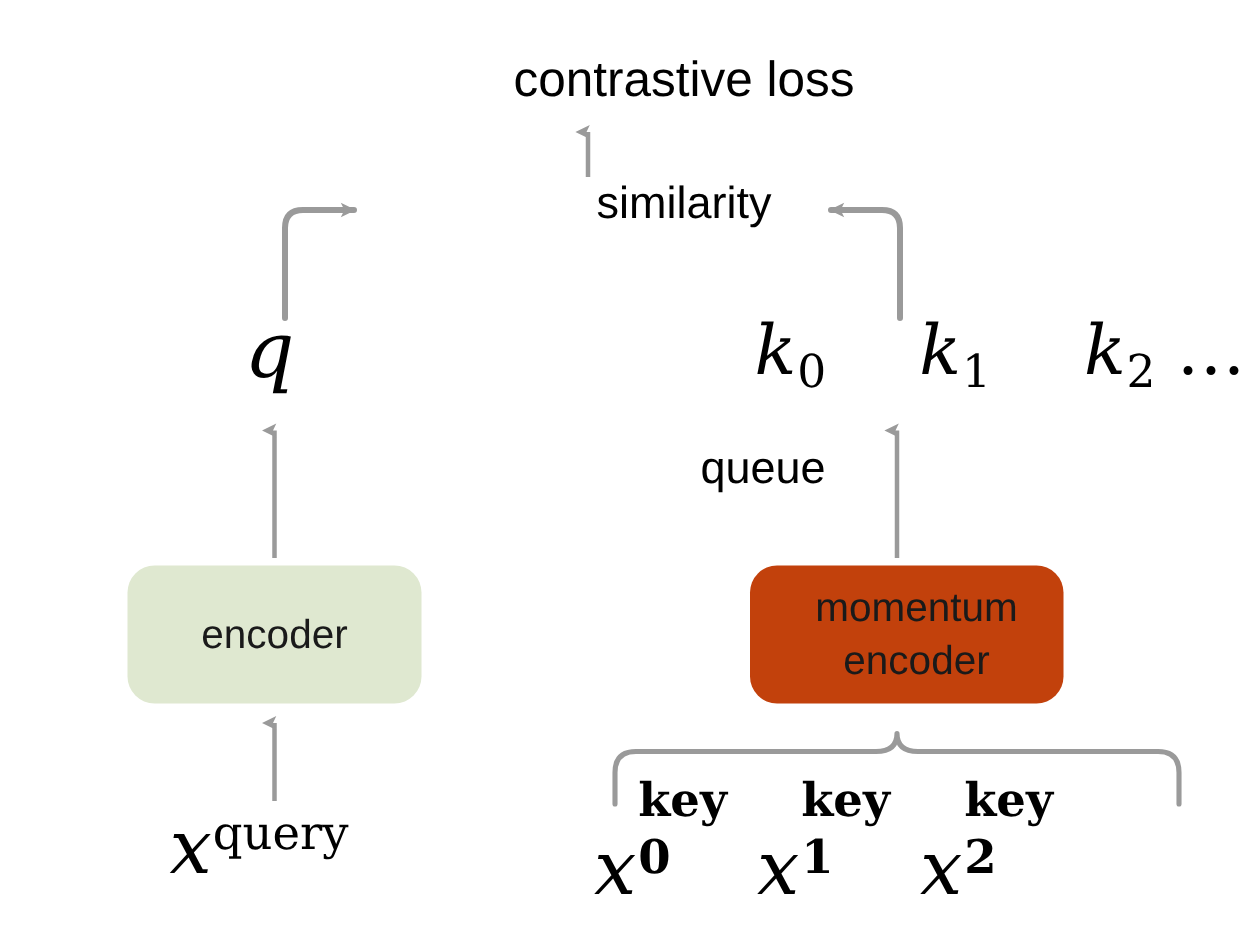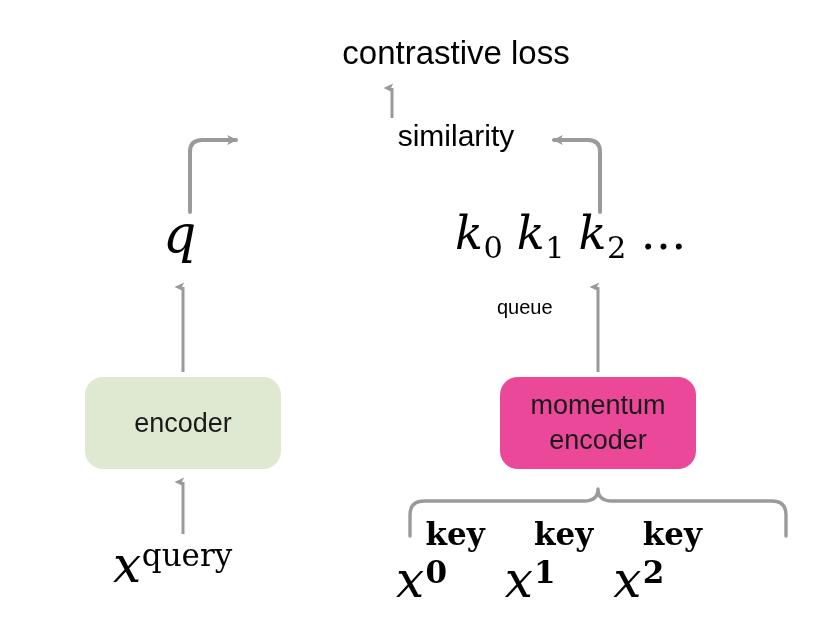--- a/index.html
+++ b/index.html
@@ -31,22 +31,22 @@
     left: 0; top: 36px; width: 826px;
     text-align: center;
     font-size: 33px;
   }
   #similarity {
     left: 0; top: 120px; width: 826px;
     text-align: center;
     font-size: 30px;
   }
   #queue-label {
-    left: 454px; top: 297px;
-    font-size: 20px;
+    left: 424px; top: 297px;
+    font-size: 30px;
   }
 
   
   .math {
     font-family: "DejaVu Serif", "Liberation Serif", serif;
     color: #000000;
     white-space: nowrap;
     line-height: 1;
   }
   .math .var { font-style: italic; }
@@ -73,21 +73,21 @@
     margin-left: 0.04em;
     position: relative;
     top: 0.04em;
     font-weight: bold;
   }
   .math .subsup .s-up { display: block; position: relative; top: -0.72em; }
   .math .subsup .s-dn { display: block; position: relative; top: -0.48em; }
 
   #q-symbol { left: 163px; top: 208px; font-size: 52px; }
   #k-row    { left: 455px; top: 210px; font-size: 46px; }
-  #k-row .kitem { margin-right: 14px; }
+  #k-row .kitem { margin-right: 14px; margin-left: 48px; }
   #k-row .dots { font-style: normal; letter-spacing: 2px; }
 
   #x-query { left: 113px; top: 540px; font-size: 50px; }
   #x-key-row { left: 396px; top: 540px; font-size: 50px; }
   #x-key-row .kx { margin-right: 20px; }
 
   
   .enc-box {
     border-radius: 18px;
     display: flex;
@@ -98,21 +98,22 @@
     font-size: 27px;
     color: #1a1a1a;
     line-height: 1.28;
   }
   #encoder-box {
     left: 85px; top: 377px; width: 196px; height: 92px;
     background: #dfe8d0;
   }
   #momentum-encoder-box {
     left: 500px; top: 377px; width: 196px; height: 92px;
-    background: #ec4899;
+    background: #c2410c;
+    padding-left: 13px;
   }
 
   
   #connectors {
     left: 0; top: 0; width: 826px; height: 634px;
     pointer-events: none;
   }
 
   
   #watermark {

